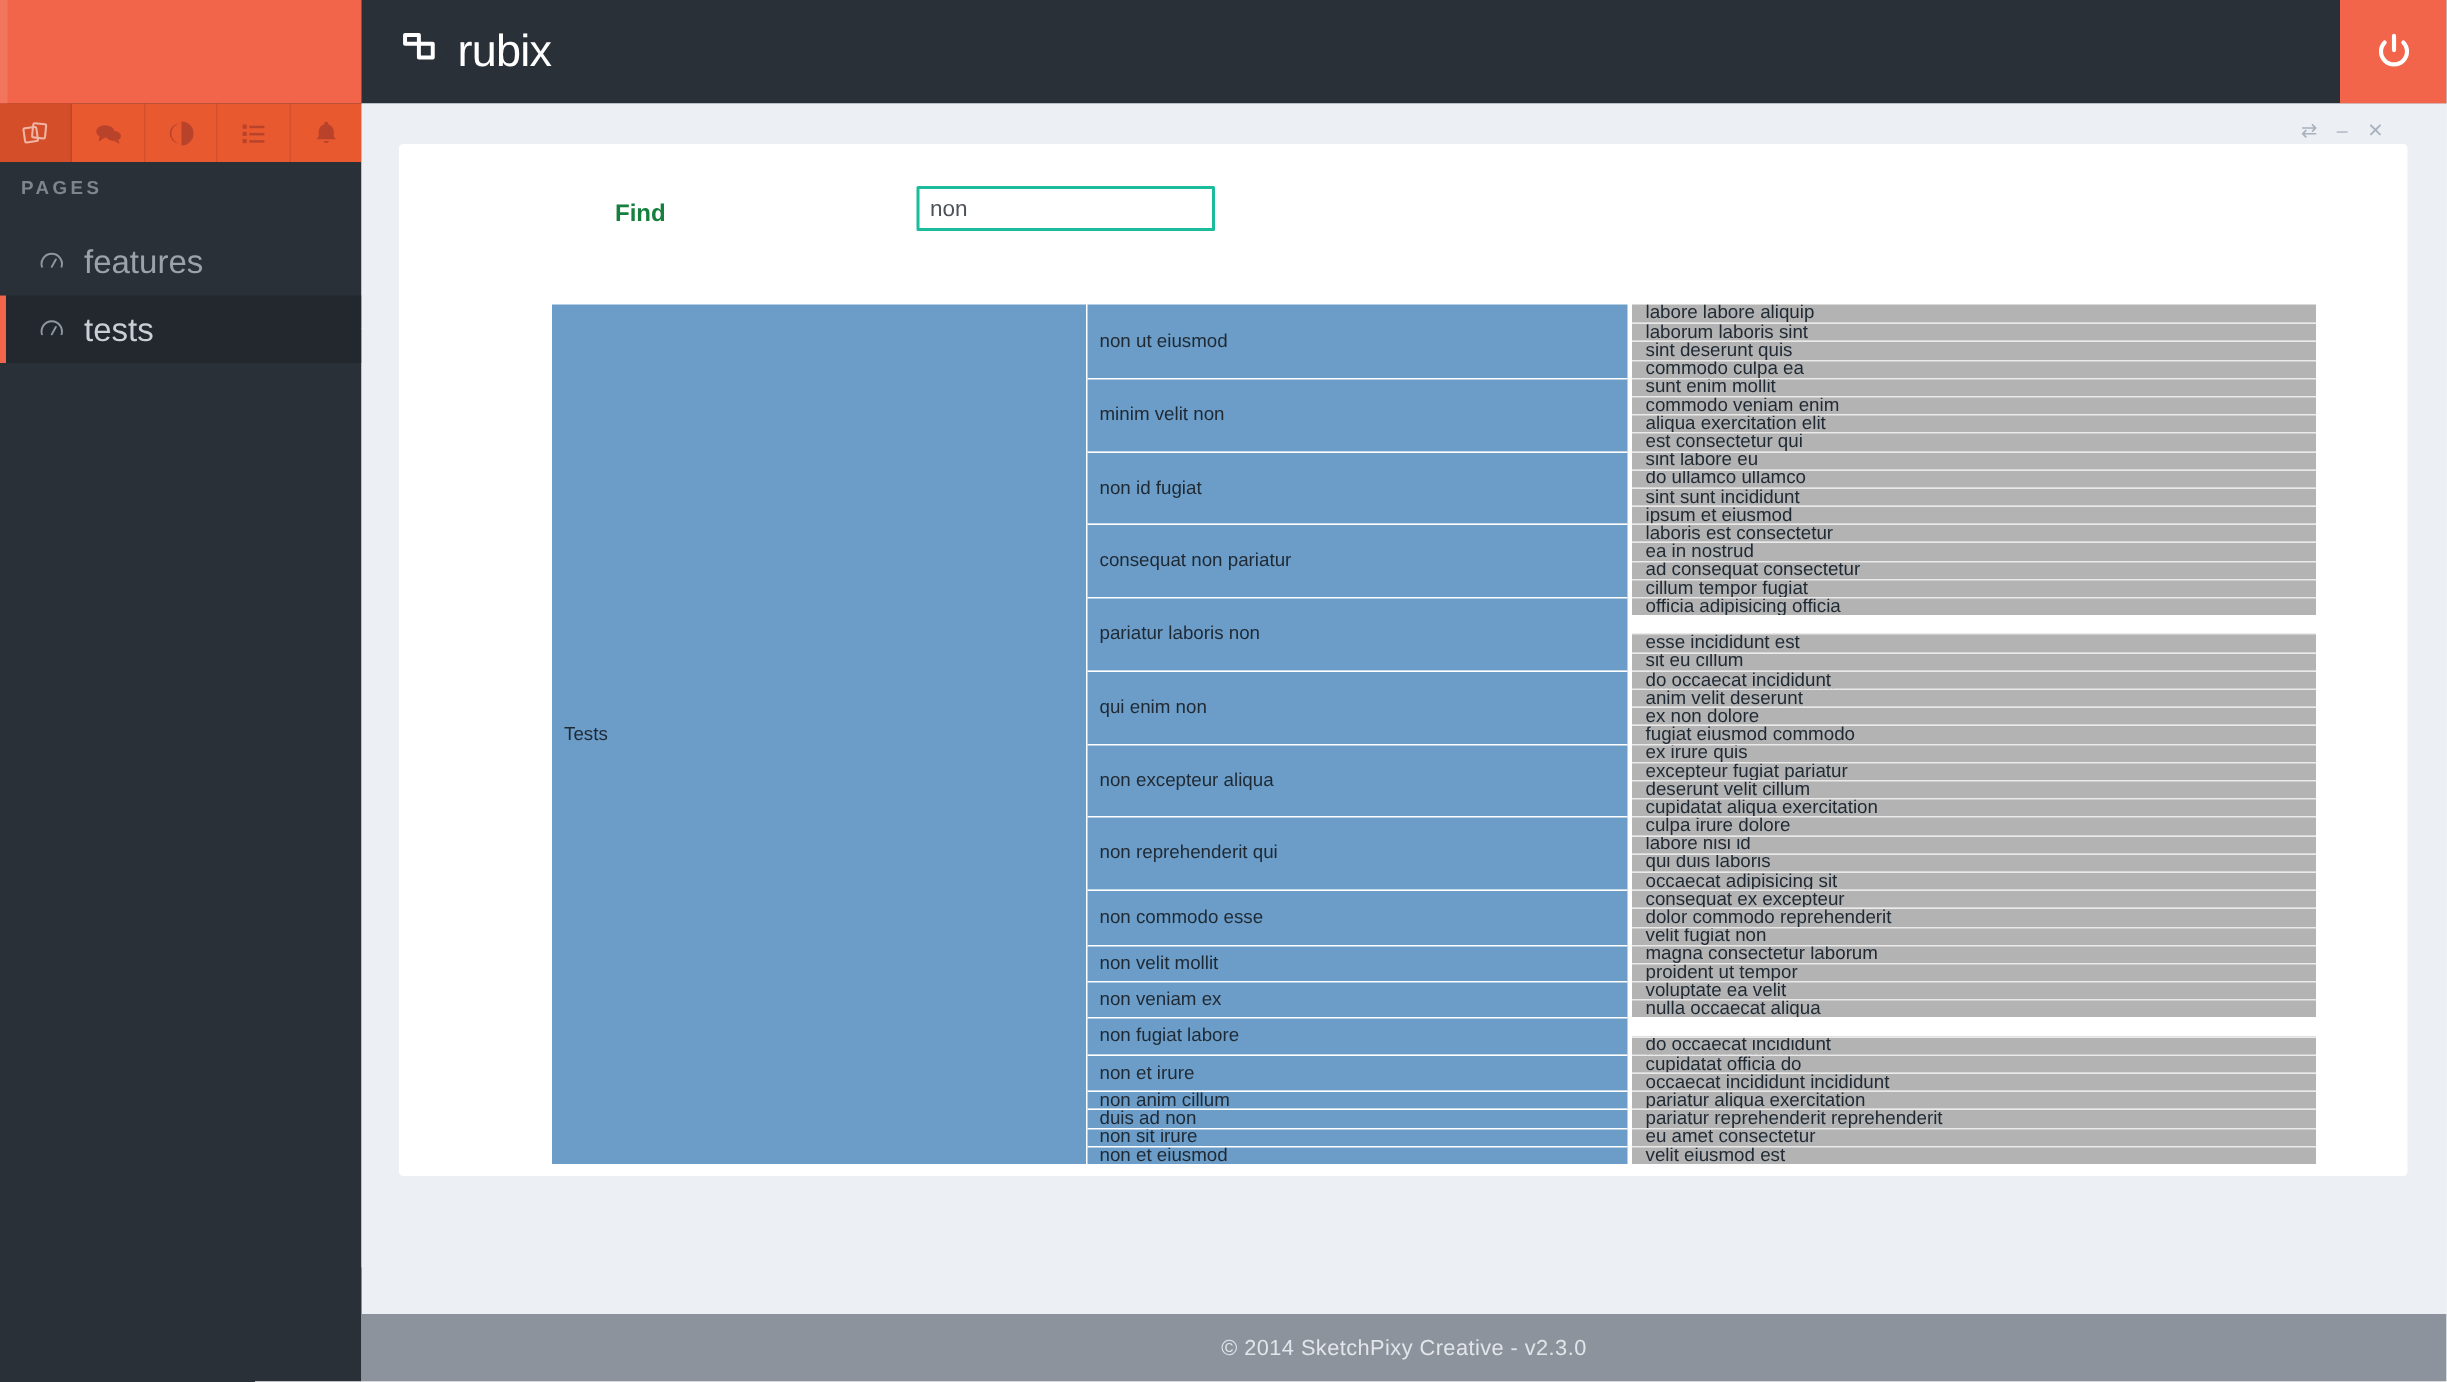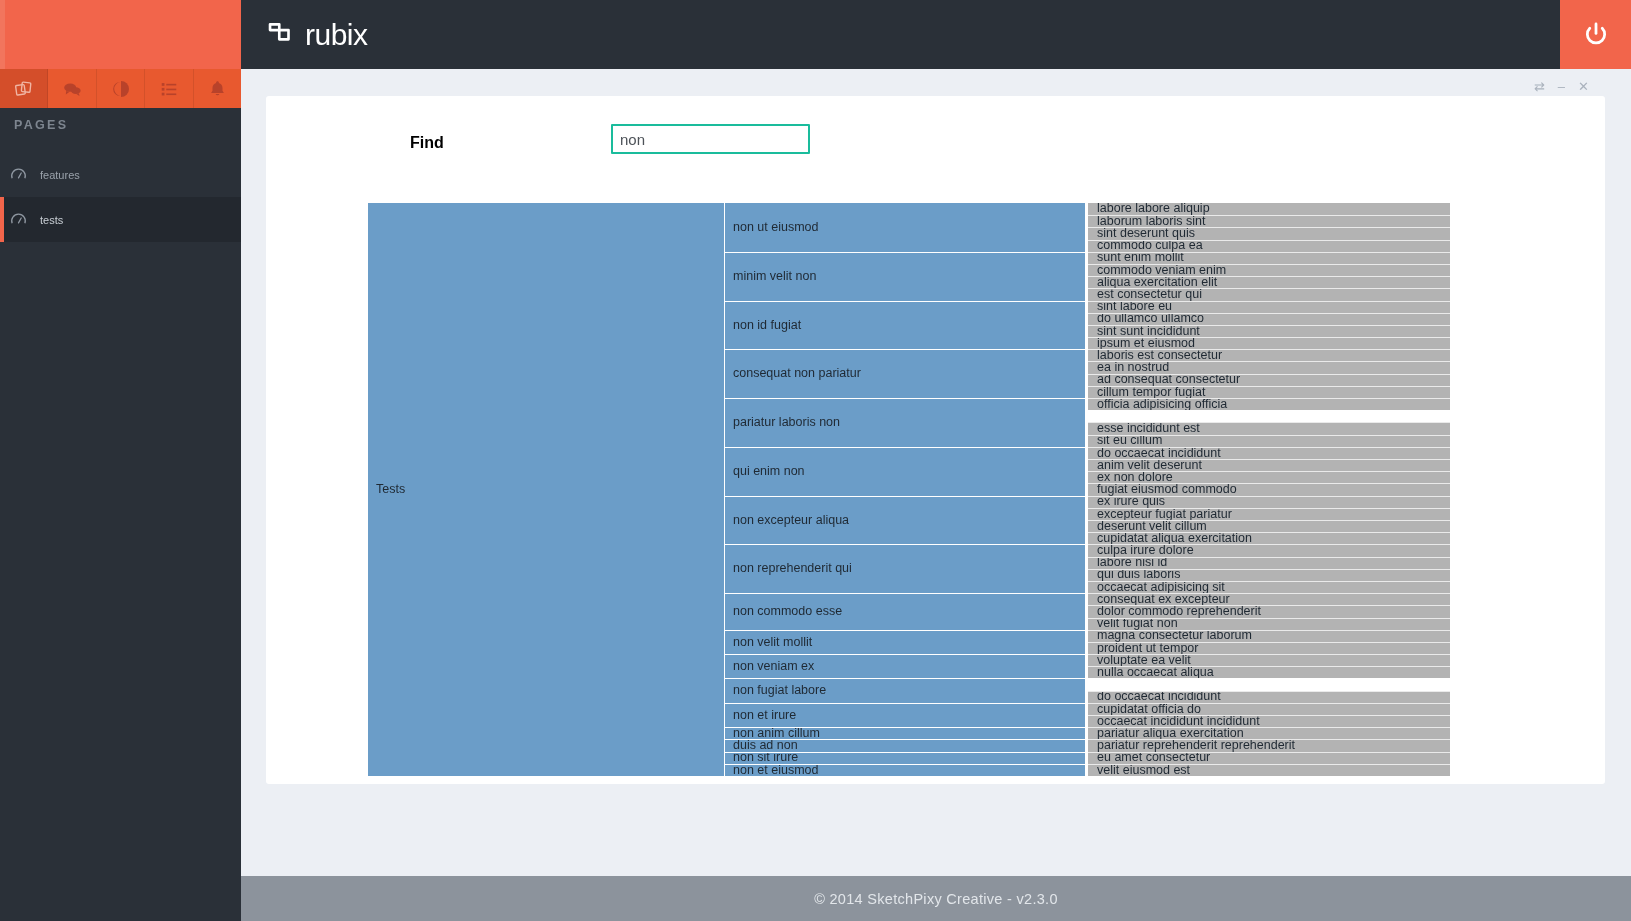--- a/index.html
+++ b/index.html
@@ -38,21 +38,21 @@
   .iconbtn svg { display: block; }
 
   #pages-label {
     position: absolute; left: 0; top: 118px; width: 241px;
     color: #7d858f; font-size: 12.5px; letter-spacing: 2.3px;
     padding-left: 14px; font-weight: bold;
   }
   #nav { position: absolute; left: 0; top: 152px; width: 241px; }
   .nav-item {
     position: relative; height: 45px; display: flex; align-items: center;
-    padding-left: 10px; color: #9aa2ab; font-size: 11px;
+    padding-left: 26px; color: #9aa2ab; font-size: 22px;
   }
   .nav-item .navico { width: 30px; display: flex; align-items: center; color: #8f97a1; }
   .nav-item.active { background: #23282f; color: #c9cfd5; }
   .nav-item.active::before {
     content: ""; position: absolute; left: 0; top: 0; width: 4px; height: 45px;
     background: #f2654b;
   }
   .nav-item.active::after {
     content: ""; position: absolute; right: -11px; top: 11px;
     width: 0; height: 0;
@@ -92,21 +92,21 @@
   #card {
     position: absolute; left: 25px; top: 27px; right: 26px; height: 688px;
     background: #ffffff; border-radius: 3px;
   }
 
   #find-row {
     position: absolute; left: 0; top: 28px; width: 100%; height: 46px;
   }
   #find-label {
     position: absolute; left: 144px; top: 10px;
-    font-size: 16px; font-weight: bold; color: #000000;
+    font-size: 16px; font-weight: bold; color: #15803d;
   }
   #find-input {
     position: absolute; left: 345px; top: 0;
     width: 199px; height: 30px;
     border: 2px solid #1abc9c;
     font-size: 15px; color: #4d5258;
     padding: 0 7px;
     font-family: "Liberation Sans", sans-serif;
     outline: none;
     background: #fff;
@@ -114,21 +114,21 @@
   }
 
   
   #chart {
     position: absolute; left: 102px; top: 107px;
     width: 1176px; height: 573px;
   }
   .col { position: absolute; top: 0; height: 100%; }
   #col-root  { left: 0;     width: 356px; }
   #col-mid   { left: 357px; width: 360px; }
-  #col-leaf  { left: 720px; width: 362px; padding-left: 16px; }
+  #col-leaf  { left: 720px; width: 456px; padding-left: 16px; }
 
   .cell {
     position: absolute; left: 0; width: 100%;
     overflow: hidden;
     display: flex; align-items: center;
   }
   .cell-lbl {
     font-size: 12.5px; color: #1f2933;
     padding-left: 8px; white-space: nowrap;
     line-height: 1.1;

